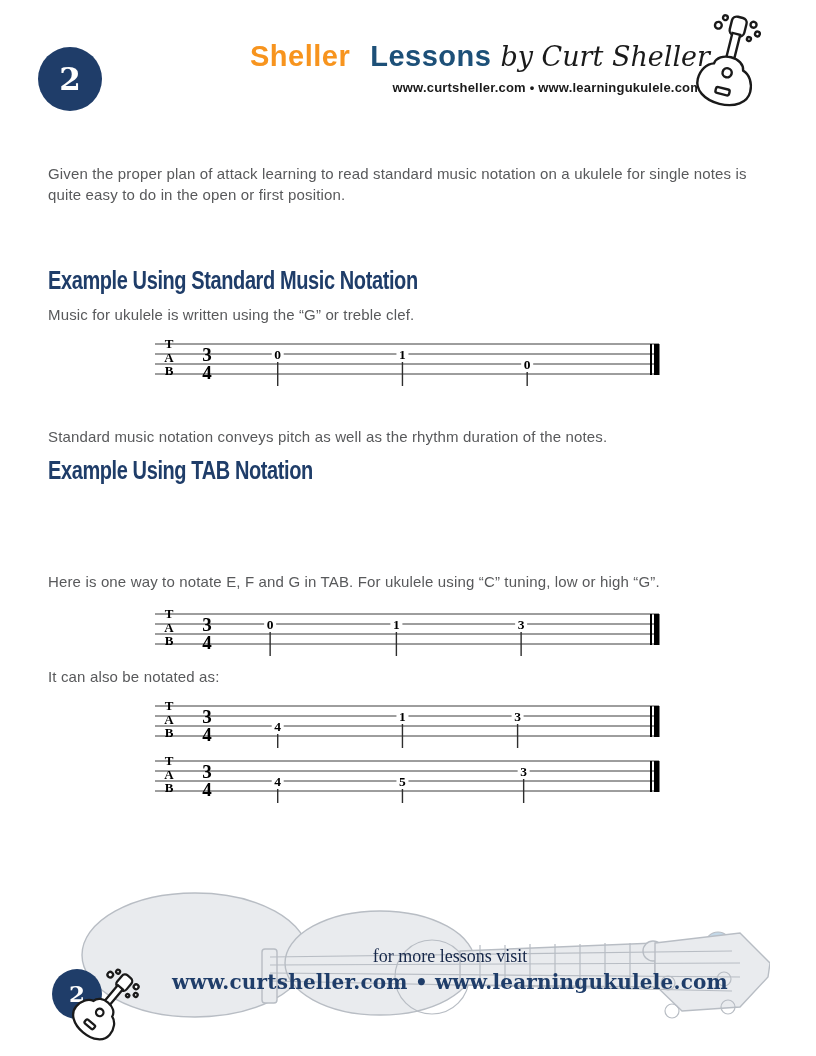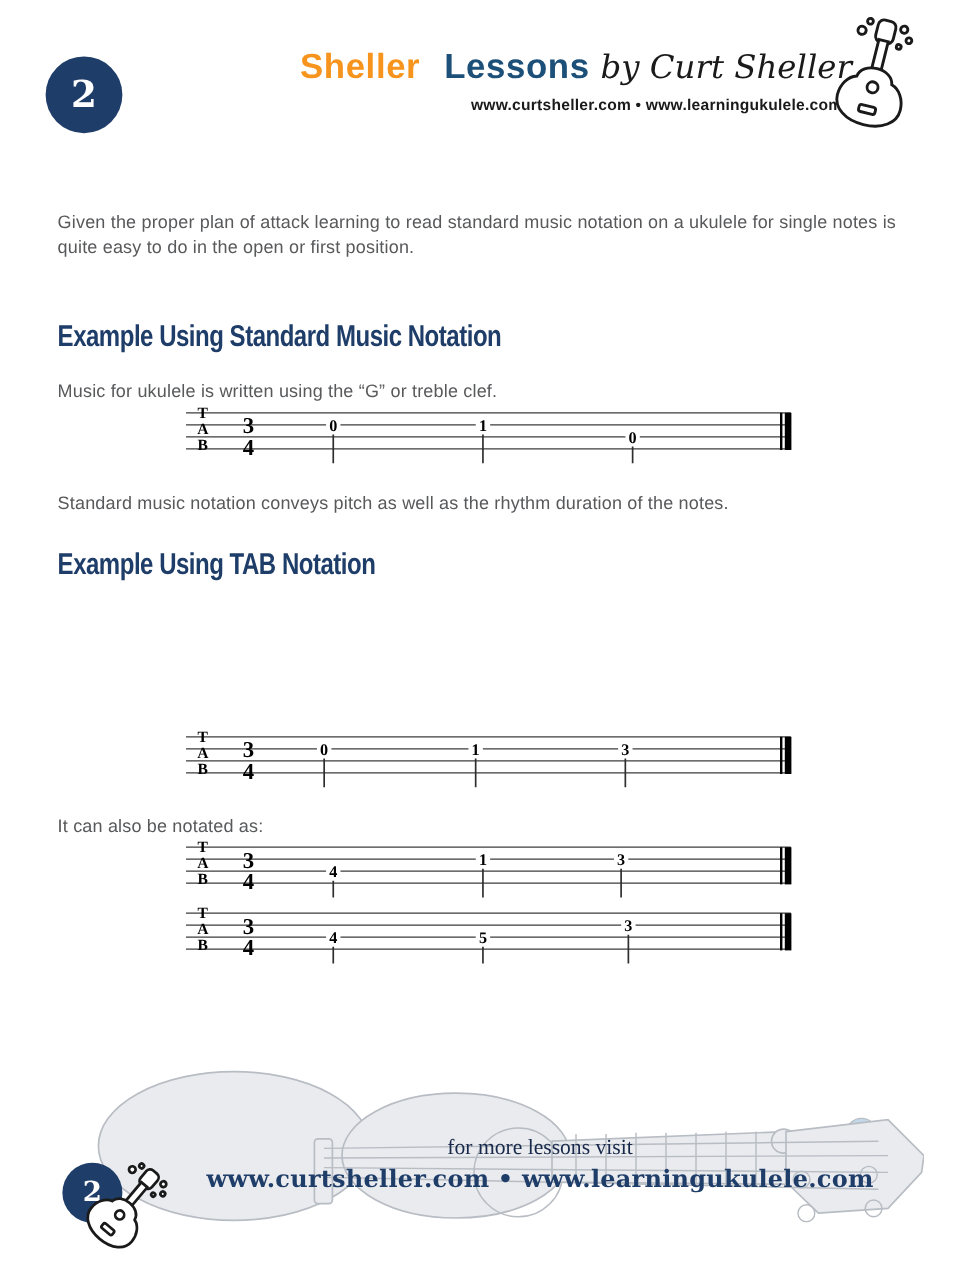--- a/index.html
+++ b/index.html
@@ -22,21 +22,20 @@
   .logo-ukulele { color:var(--orange); font-weight:bold; font-size:29px; letter-spacing:0.5px; }
   .logo-lessons { color:var(--logo-blue); font-weight:bold; font-size:29px; letter-spacing:0.5px;margin-left:20px; }
   .logo-by { color:var(--ink); font-family:"DejaVu Serif", serif; font-style:italic; font-size:27px; margin-left:9px;text-align:center; }
   .logo-urls { color:var(--ink); font-weight:bold; font-size:13px; margin-top:1px; letter-spacing:0.2px; }
   .logo-uke-icon { position:absolute; left:704px; top:14px; z-index:2; color:var(--ink); }
   
   .body-text {
     position:absolute; left:48px; width:722px;
     font-size:15px; line-height:21px; letter-spacing:0.15px;
     color:var(--body-text);
-    margin-top:12px;
   }
   .heading {
     position:absolute; left:48px; white-space:nowrap;
     font-weight:bold; font-size:25px; letter-spacing:-0.5px;
     color:var(--navy);
     transform:scaleX(0.8); transform-origin:0 50%;
   }
   
   .staff { position:absolute; left:155px; width:505px; height:62px; }
   
@@ -109,23 +108,24 @@
         <rect x="241.45" y="11" width="12" height="13" fill="#fff"></rect>
         <text x="247.45" y="23" style="font-family:Liberation Serif,serif;font-weight:bold;text-anchor:middle;fill:#000;font-size:13.5px">1</text>
         <line x1="247.45" y1="26" x2="247.45" y2="50" stroke="#2e2e2e" stroke-width="1.4"></line>
         <rect x="366.185" y="21" width="12" height="13" fill="#fff"></rect>
         <text x="372.185" y="33" style="font-family:Liberation Serif,serif;font-weight:bold;text-anchor:middle;fill:#000;font-size:13.5px">0</text>
         <line x1="372.185" y1="36" x2="372.185" y2="50" stroke="#2e2e2e" stroke-width="1.4"></line>
         <rect x="495" y="8" width="2" height="31" fill="#000"></rect>
         <rect x="499" y="8" width="5.5" height="31" fill="#000"></rect>
       </svg></div>
 
-  <p class="body-text" style="top:397px">Standard music notation conveys pitch as well as the rhythm duration of the notes.</p>
+  <p class="body-text" style="top:426px">Standard music notation conveys pitch as well as the rhythm duration of the notes.</p>
 
   <h2 class="heading" style="top:456px">Example Using TAB Notation</h2>
+  <p class="body-text" style="top:571px">Here is one way to notate E, F and G in TAB. For ukulele using “C” tuning, low or high “G”.</p>
 
   <div class="staff" style="top:606px"><svg width="505" height="62" viewBox="0 0 505 62">
         <line x1="0" y1="8" x2="504" y2="8" stroke="#3d3d3d" stroke-width="1"></line>
         <line x1="0" y1="18" x2="504" y2="18" stroke="#3d3d3d" stroke-width="1"></line>
         <line x1="0" y1="28" x2="504" y2="28" stroke="#3d3d3d" stroke-width="1"></line>
         <line x1="0" y1="38" x2="504" y2="38" stroke="#3d3d3d" stroke-width="1"></line>
         <text x="14" y="12" style="font-family:Liberation Serif,serif;font-weight:bold;text-anchor:middle;fill:#000;font-size:13px">T</text>
         <text x="14" y="25.5" style="font-family:Liberation Serif,serif;font-weight:bold;text-anchor:middle;fill:#000;font-size:13px">A</text>
         <text x="14" y="39" style="font-family:Liberation Serif,serif;font-weight:bold;text-anchor:middle;fill:#000;font-size:13px">B</text>
         <text x="52" y="25" style="font-family:Liberation Serif,serif;font-weight:bold;text-anchor:middle;fill:#000;font-size:19px">3</text>

